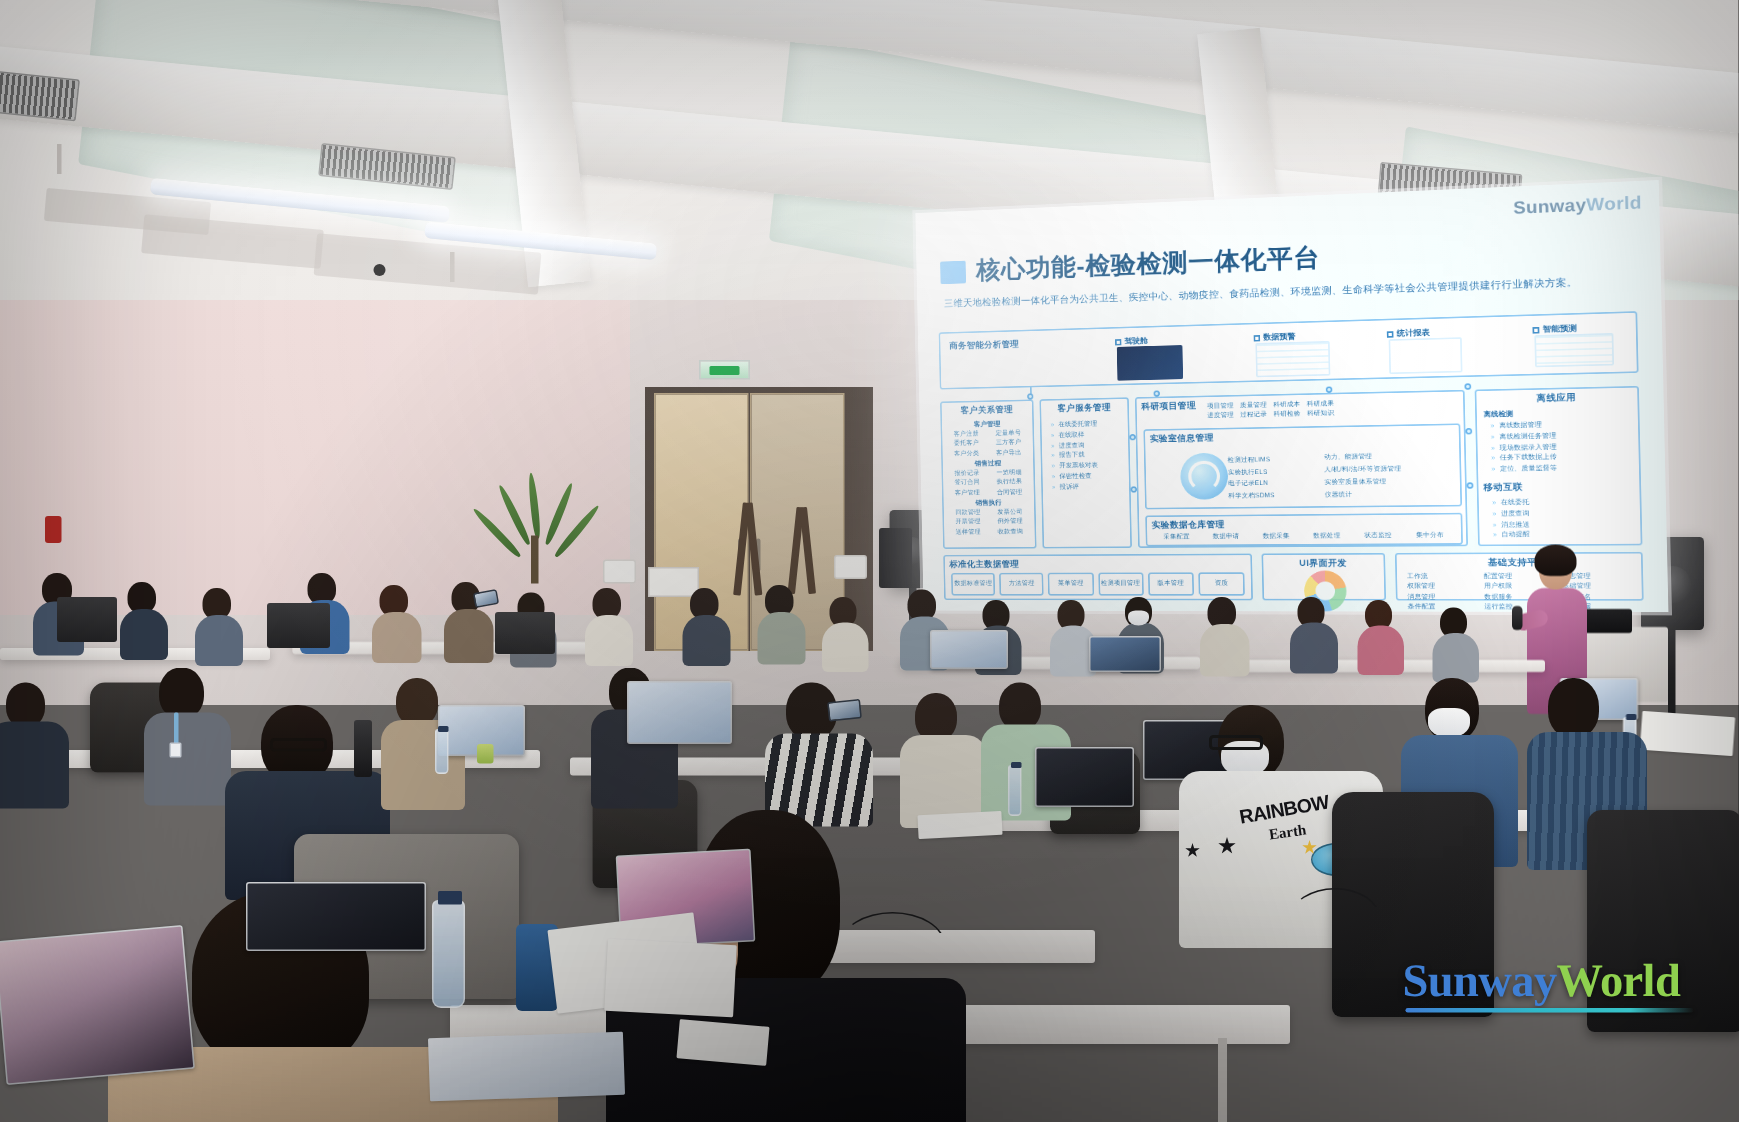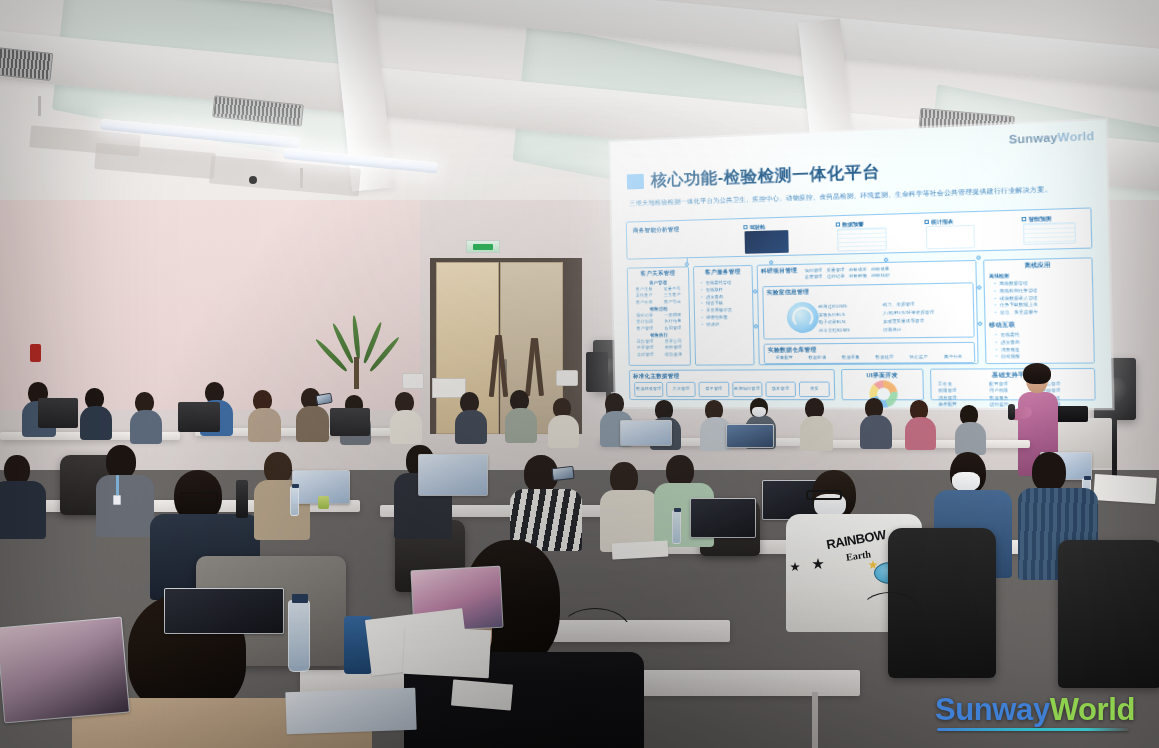--- a/index.html
+++ b/index.html
@@ -368,22 +368,23 @@
     position:absolute; left:1040px; top:418px; width:72px; height:50px;
     background:linear-gradient(180deg,#e9e6e3,#cfcbc7); border-radius:2px;
   }
   .podium-laptop {
     position:absolute; left:1046px; top:406px; width:42px; height:16px;
     background:linear-gradient(180deg,#232325,#121214); border-radius:2px;
   }
 
   
   #watermark {
-    position:absolute; left:935px; top:692px; width:200px; height:46px;
+    position:absolute; left:935px; top:636px; width:200px; height:46px;
     pointer-events:none;
+    font-family:Liberation Serif, serif;
   }
   .wm-text {
     font-size:31px; font-weight:700; letter-spacing:-.4px;
     text-shadow:0 1px 4px rgba(0,0,0,.55);
     white-space:nowrap;
   }
   .wm-sun { color:#3f7fd4; }
   .wm-world { color:#8fd14f; }
   .wm-rule {
     position:absolute; left:2px; top:36px; width:192px; height:3px;

